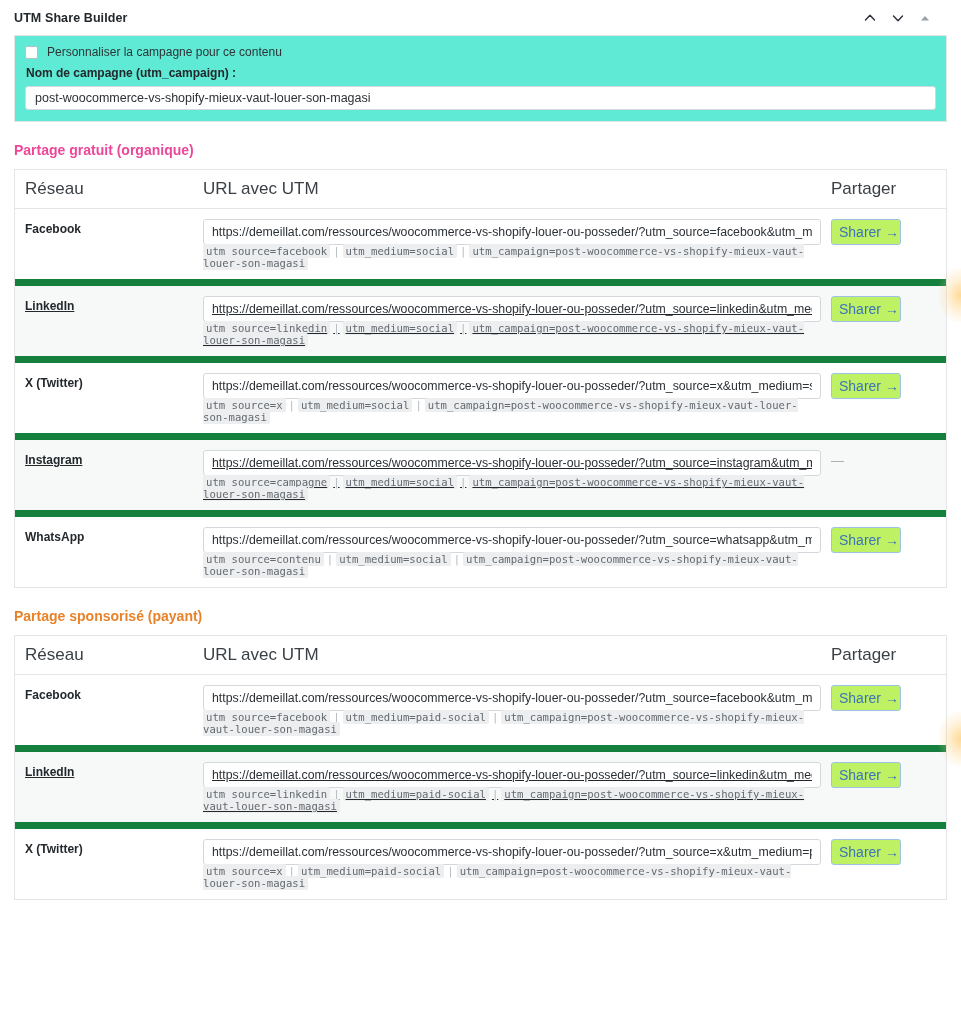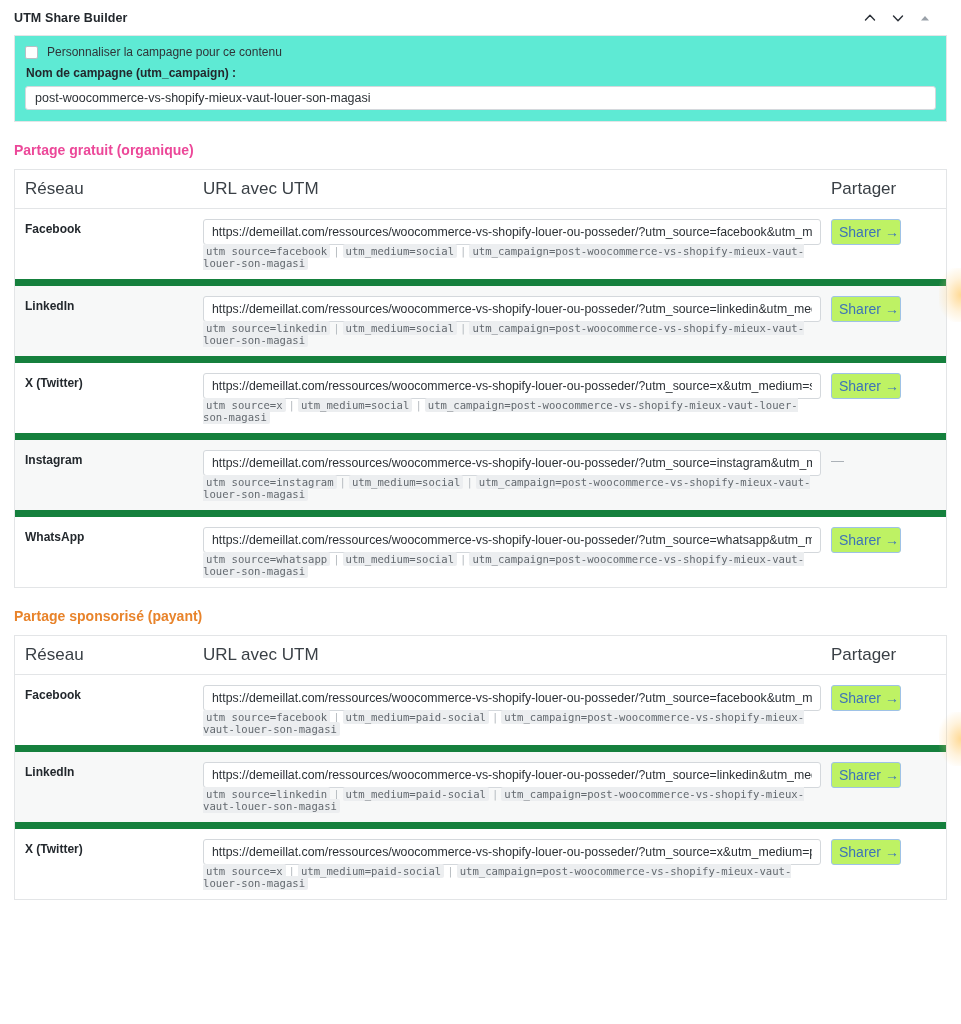--- a/index.html
+++ b/index.html
@@ -67,21 +67,21 @@
   table.utm-table th {
     text-align: left; font-size: 17px; font-weight: normal; color: #3a4046;
     padding: 9px 0 9px 10px; border-bottom: 1px solid #e3e5e7; background:#fff;
   }
   table.utm-table td {
     padding: 10px 0 10px 10px;
     border-bottom: 7px solid #15803d;
     vertical-align: top;
   }
   table.utm-table tr:last-child td { border-bottom: none; }
-  tr.row-alt td { background: #f7f8f8; }
+  tr.row-alt td { background: #f7f8f8; text-decoration: underline; }
   .col-net { width: 178px; }
   .col-url { width: 628px; }
   .col-share { width: auto; }
 
   .net-name { font-size: 12px; font-weight: bold; color: #23282d; padding-top:3px; }
 
   .url-cell-inner { padding-right: 8px; }
   .url-input {
     display:block; width: 618px;
     padding: 5px 8px;
@@ -203,33 +203,33 @@
               </td>
               <td class="col-share share-cell"><button class="btn-share">Sharer →</button></td>
             </tr>
             <tr class="row-alt">
               <td class="col-net">
                 <div class="net-name">Instagram</div>
               </td>
               <td class="col-url">
                 <div class="url-cell-inner">
                   <input type="text" class="url-input" readonly="readonly" value="https://demeillat.com/ressources/woocommerce-vs-shopify-louer-ou-posseder/?utm_source=instagram&amp;utm_medium=social&amp;utm_campaign=post-woocommerce-vs-shopify-mieux-vaut-louer-son-magasi" style="">
-                  <div class="params"><span class="chip">utm_source=instagram</span><span class="sep">|</span><span class="chip">utm_medium=social</span><span class="sep">|</span><span class="chip">utm_campaign=post-woocommerce-vs-shopify-mieux-vaut-louer-son-magasi</span></div>
+                  <div class="params"><span class="chip">utm_source=campagne</span><span class="sep">|</span><span class="chip">utm_medium=social</span><span class="sep">|</span><span class="chip">utm_campaign=post-woocommerce-vs-shopify-mieux-vaut-louer-son-magasi</span></div>
                 </div>
               </td>
               <td class="col-share share-cell"><span class="dash">—</span></td>
             </tr>
             <tr>
               <td class="col-net">
                 <div class="net-name">WhatsApp</div>
               </td>
               <td class="col-url">
                 <div class="url-cell-inner">
                   <input type="text" class="url-input" readonly="readonly" value="https://demeillat.com/ressources/woocommerce-vs-shopify-louer-ou-posseder/?utm_source=whatsapp&amp;utm_medium=social&amp;utm_campaign=post-woocommerce-vs-shopify-mieux-vaut-louer-son-magasi" style="">
-                  <div class="params"><span class="chip">utm_source=whatsapp</span><span class="sep">|</span><span class="chip">utm_medium=social</span><span class="sep">|</span><span class="chip">utm_campaign=post-woocommerce-vs-shopify-mieux-vaut-louer-son-magasi</span></div>
+                  <div class="params"><span class="chip">utm_source=contenu</span><span class="sep">|</span><span class="chip">utm_medium=social</span><span class="sep">|</span><span class="chip">utm_campaign=post-woocommerce-vs-shopify-mieux-vaut-louer-son-magasi</span></div>
                 </div>
               </td>
               <td class="col-share share-cell"><button class="btn-share">Sharer →</button></td>
             </tr>
           </tbody>
         </table>
       </div>
       <div class="section-heading orange" style="color: rgb(232, 131, 42);">Partage sponsorisé (payant)</div>
       <div class="utm-table-wrap">
         <table class="utm-table">

